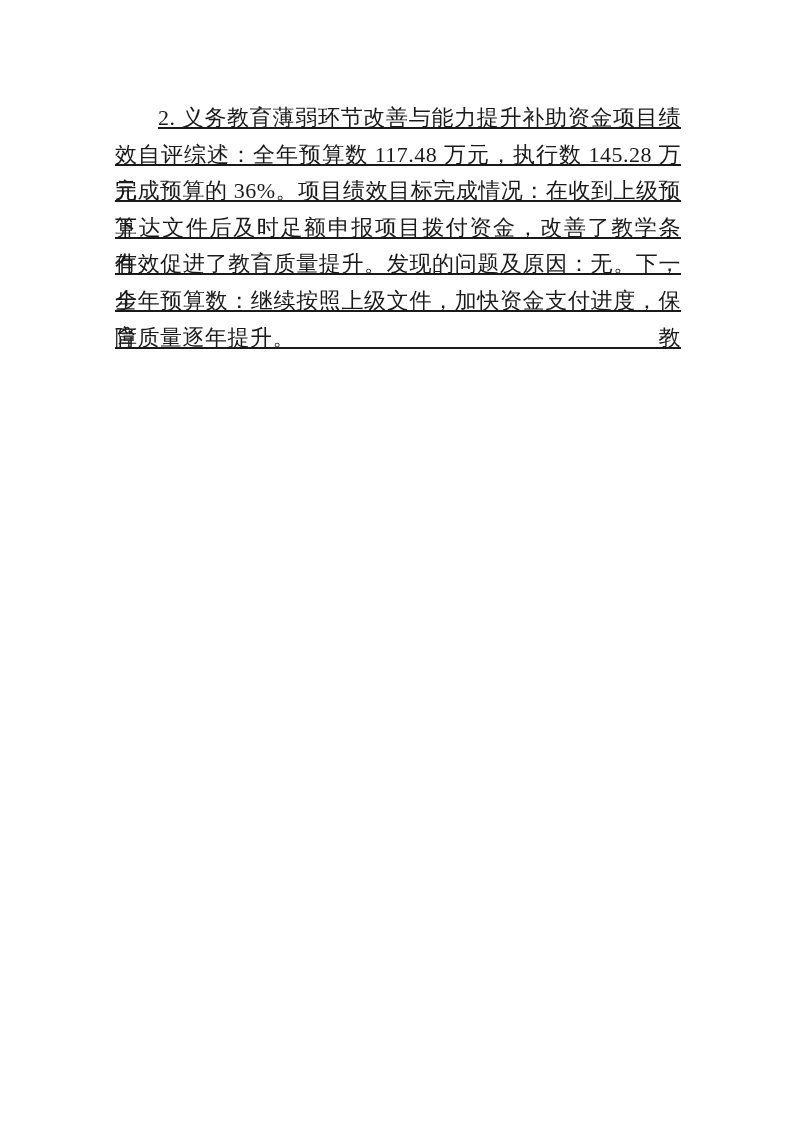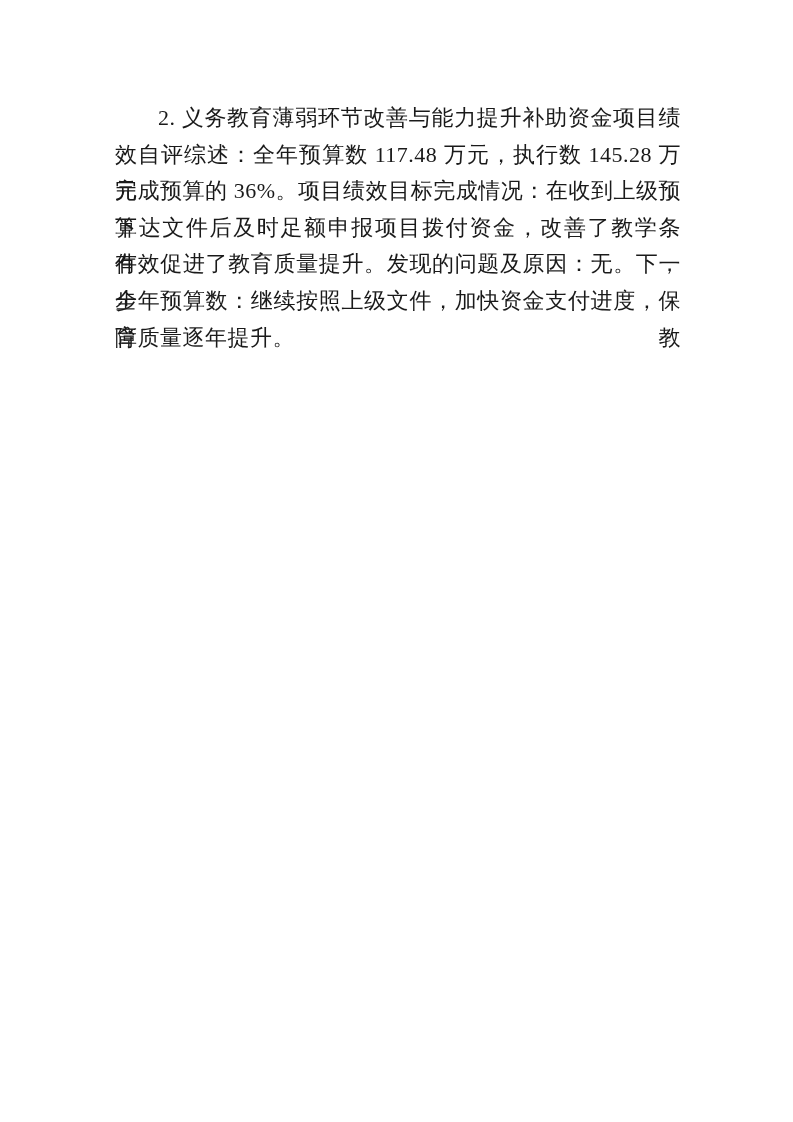--- a/index.html
+++ b/index.html
@@ -1,15 +1,15 @@
 <!DOCTYPE html>
 <html><head>
 <meta charset="utf-8">
 <style>
-  * { margin: 0; padding: 0; box-sizing: border-box; }
+  * { margin: 0; padding: 0; box-sizing: border-box; text-decoration: underline; }
   html, body {
     width: 793px;
     height: 1122px;
     background: #ffffff;
     overflow: hidden;
   }
   .page {
     position: relative;
     width: 793px;
     height: 1122px;

